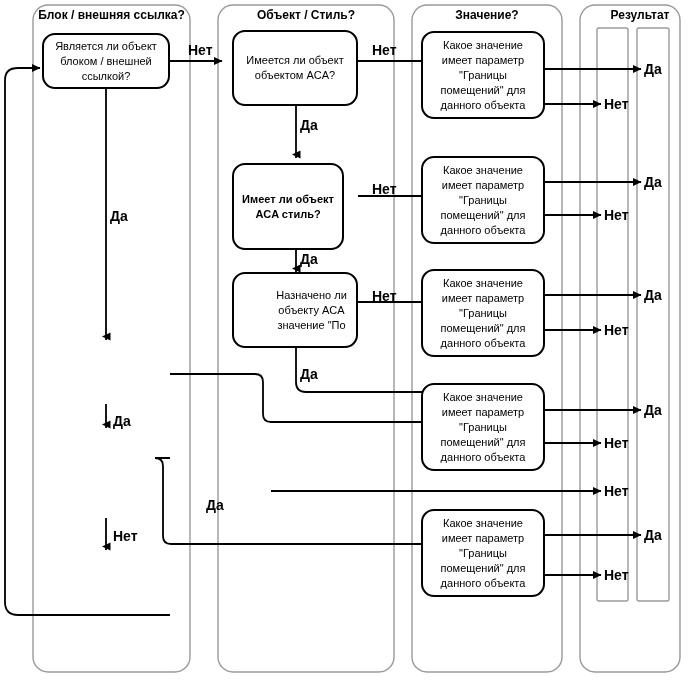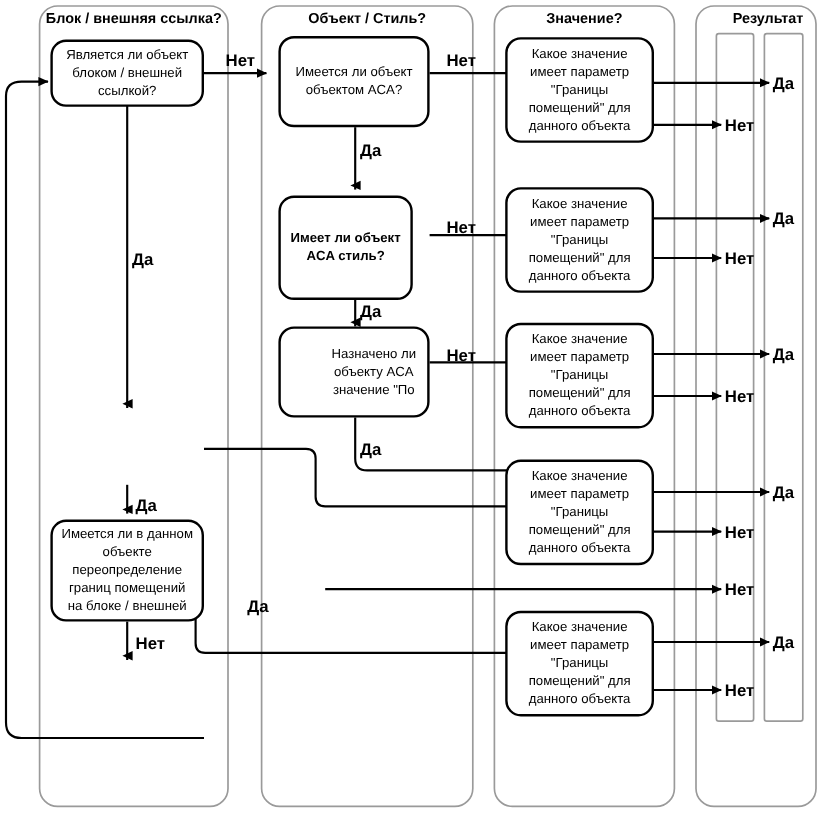--- a/index.html
+++ b/index.html
@@ -138,23 +138,20 @@
   <div class="swim-title" style="left:36px; top:8px; width:151px;">Блок / внешняя ссылка?</div>
   <div class="swim-title" style="left:220px; top:8px; width:172px;">Объект / Стиль?</div>
   <div class="swim-title" style="left:414px; top:8px; width:146px;">Значение?</div>
   <div class="swim-title" style="left:582px; top:8px; width:116px;">Результат</div>
 
   <div class="node" style="left:42px; top:33px; width:128px; height:56px;">
     <span class="node-inner">Является ли объект блоком / внешней ссылкой?</span>
   </div>
 
 
-  <div class="node" style="left:42px; top:433px; width:128px; height:85px;">
-    <span class="node-inner">Имеется ли в данном объекте переопределение границ помещений на блоке / внешней</span>
-  </div>
 
 
   <div class="node" style="left:232px; top:30px; width:126px; height:76px;">
     <span class="node-inner">Имеется ли объект объектом ACA?</span>
   </div>
 
   <div class="node" style="left:232px; top:163px; width:112px; height:87px;font-weight:bold;">
     <span class="node-inner">Имеет ли объект ACA стиль?</span>
   </div>
 

